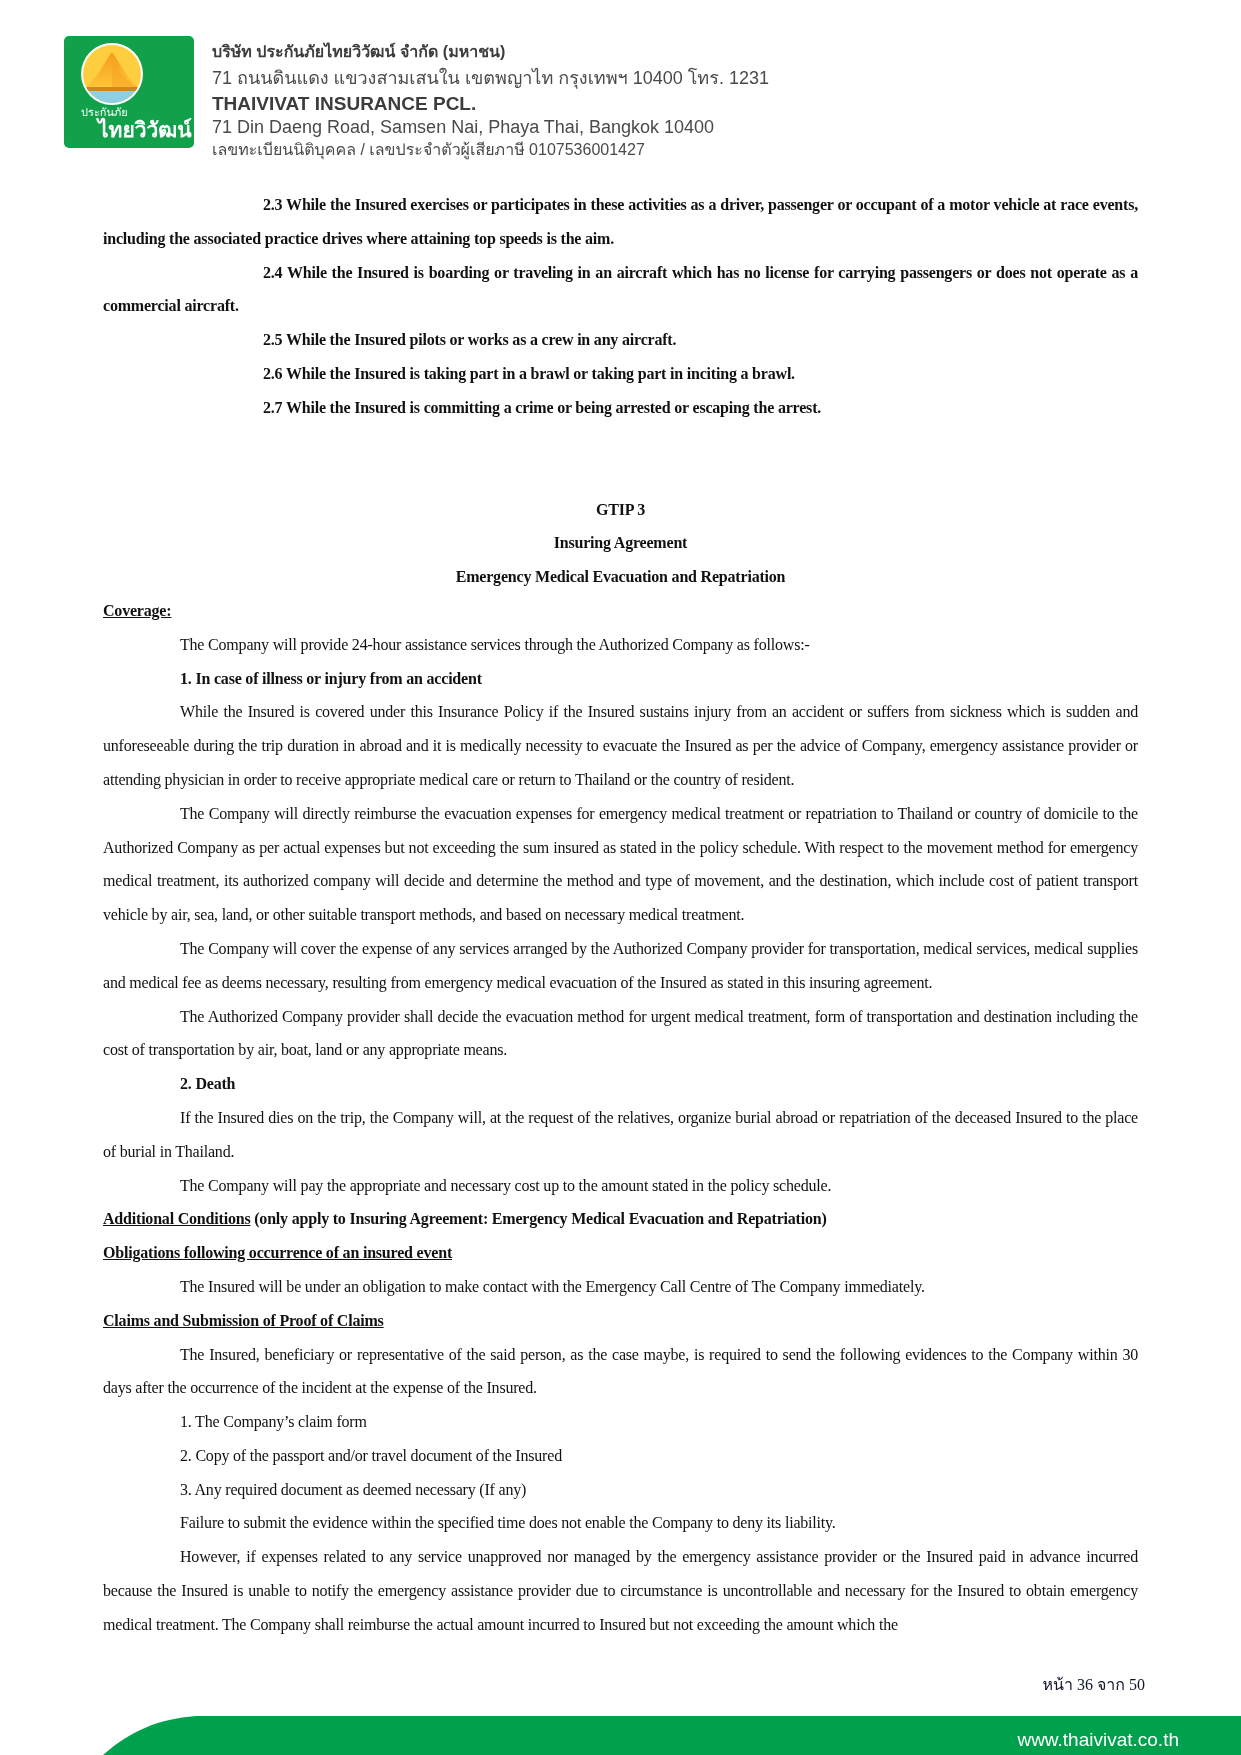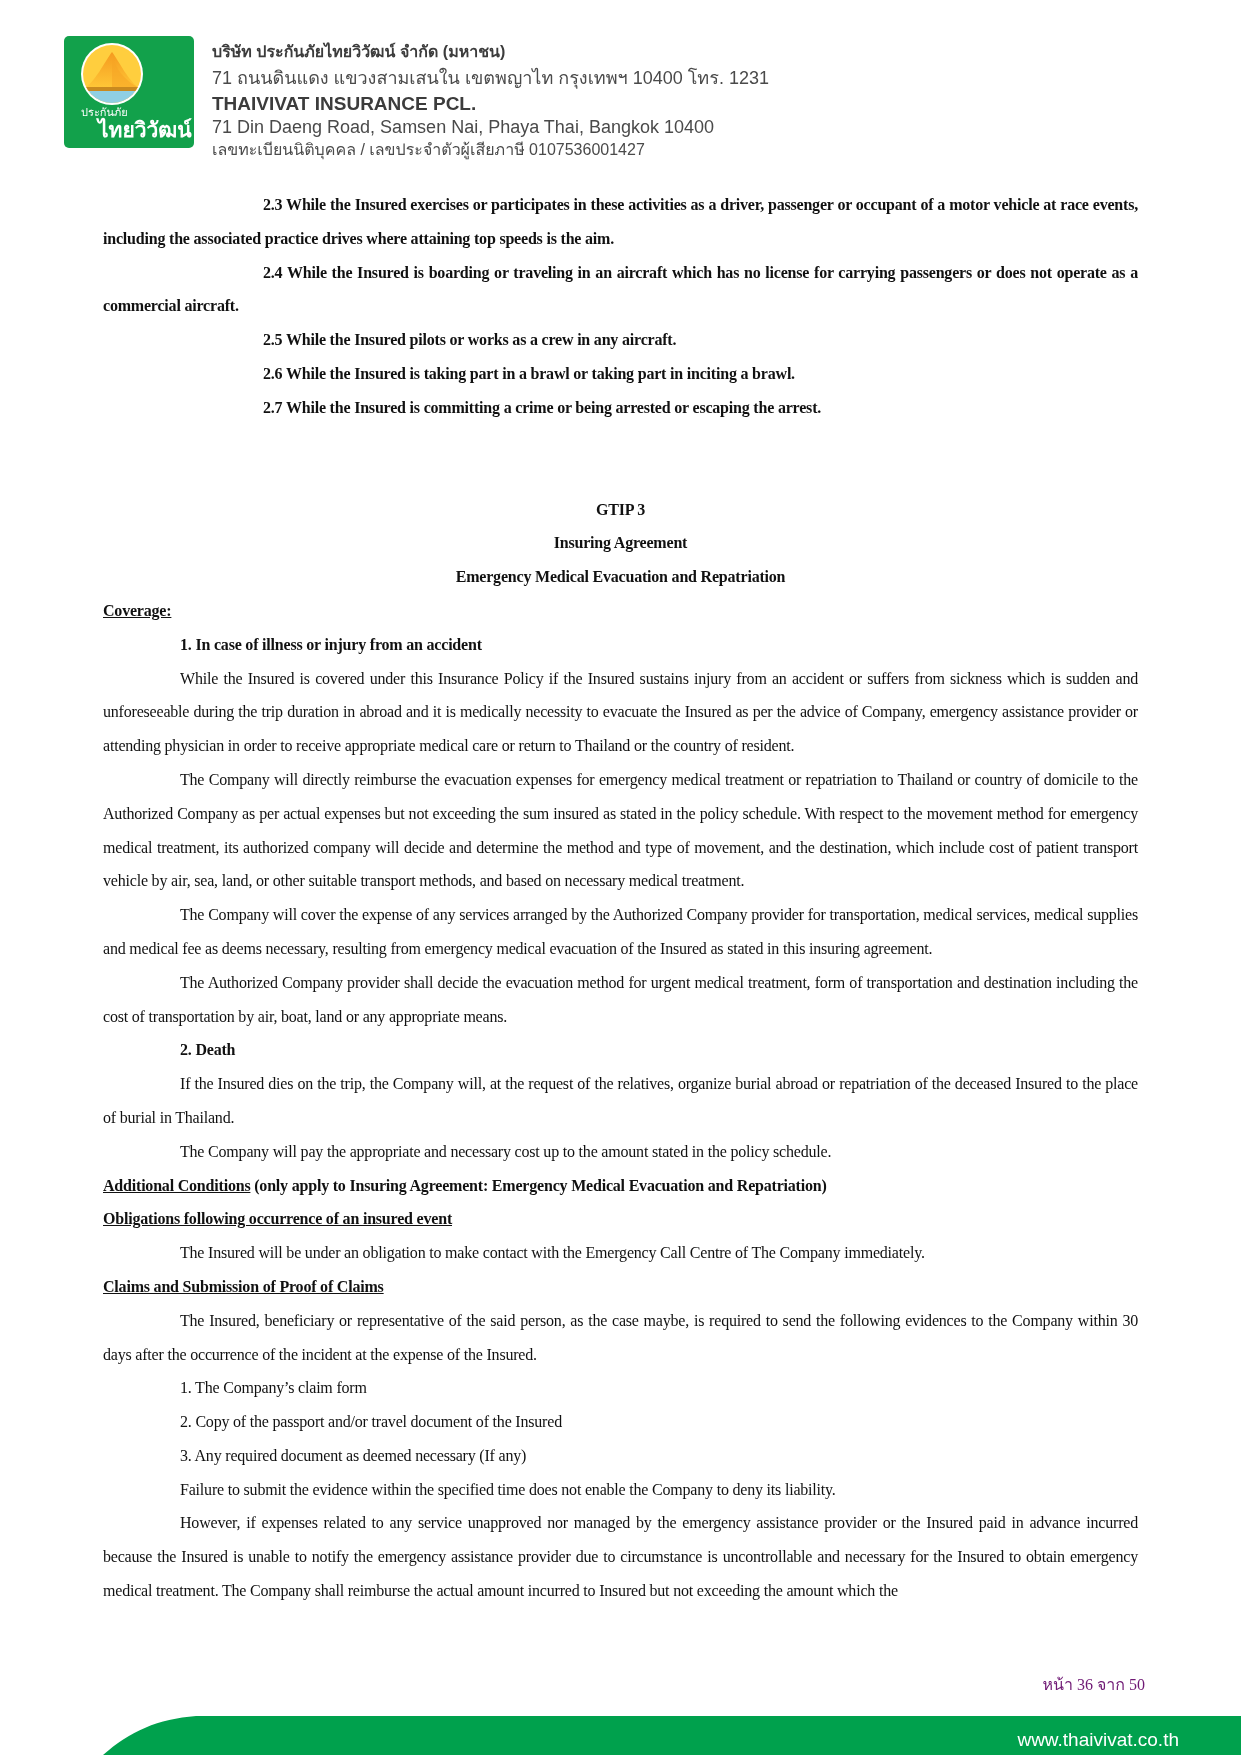--- a/index.html
+++ b/index.html
@@ -51,21 +51,21 @@
   .mixed-head .u { text-decoration: underline; }
   .para         { text-align: justify; text-indent: 77px; }
   .bold-para    { font-weight: bold; text-indent: 77px; }
   .list-item    { text-indent: 77px; }
 
   
   .page-num {
     position: absolute;
     right: 96px; top: 1672px;
     font-size: 16px;
-    color: #701a75;
+    color: #0f172a;
   }
   .footer-bar { position: absolute; left: 0; bottom: 0; width: 1241px; height: 39px; }
   .footer-bar svg { position: absolute; left: 0; top: 0; display: block; }
   .website {
     position: absolute;
     right: 62px; top: 0; height: 48px;
     display: flex; align-items: center;
     color: #ffffff;
     font-family: "Liberation Sans", sans-serif;
     font-size: 19px;
@@ -114,20 +114,21 @@
   <main class="doc-body">
       <p class="clause">2.3 While the Insured exercises or participates in these activities as a driver, passenger or occupant of a motor vehicle at race events, including the associated practice drives where attaining top speeds is the aim.</p>
       <p class="clause">2.4 While the Insured is boarding or traveling in an aircraft which has no license for carrying passengers or does not operate as a commercial aircraft.</p>
       <p class="clause">2.5 While the Insured pilots or works as a crew in any aircraft.</p>
       <p class="clause">2.6 While the Insured is taking part in a brawl or taking part in inciting a brawl.</p>
       <p class="clause">2.7 While the Insured is committing a crime or being arrested or escaping the arrest.</p>
       <p class="center-head gap-top">GTIP 3</p>
       <p class="center-head">Insuring Agreement</p>
       <p class="center-head">Emergency Medical Evacuation and Repatriation</p>
       <p class="u-head">Coverage:</p>
+      <p class="para">The Company will provide 24-hour assistance services through the Authorized Company as follows:-</p>
       <p class="bold-para">1. In case of illness or injury from an accident</p>
       <p class="para">While the Insured is covered under this Insurance Policy if the Insured sustains injury from an accident or suffers from sickness which is sudden and unforeseeable during the trip duration in abroad and it is medically necessity to evacuate the Insured as per the advice of Company, emergency assistance provider or attending physician in order to receive appropriate medical care or return to Thailand or the country of resident.</p>
       <p class="para">The Company will directly reimburse the evacuation expenses for emergency medical treatment or repatriation to Thailand or country of domicile to the Authorized Company as per actual expenses but not exceeding the sum insured as stated in the policy schedule. With respect to the movement method for emergency medical treatment, its authorized company will decide and determine the method and type of movement, and the destination, which include cost of patient transport vehicle by air, sea, land, or other suitable transport methods, and based on necessary medical treatment.</p>
       <p class="para">The Company will cover the expense of any services arranged by the Authorized Company provider for transportation, medical services, medical supplies and medical fee as deems necessary, resulting from emergency medical evacuation of the Insured as stated in this insuring agreement.</p>
       <p class="para">The Authorized Company provider shall decide the evacuation method for urgent medical treatment, form of transportation and destination including the cost of transportation by air, boat, land or any appropriate means.</p>
       <p class="bold-para">2. Death</p>
       <p class="para">If the Insured dies on the trip, the Company will, at the request of the relatives, organize burial abroad or repatriation of the deceased Insured to the place of burial in Thailand.</p>
       <p class="para">The Company will pay the appropriate and necessary cost up to the amount stated in the policy schedule.</p>
       <p class="mixed-head"><span class="u">Additional Conditions</span> (only apply to Insuring Agreement: Emergency Medical Evacuation and Repatriation)</p>
       <p class="u-head">Obligations following occurrence of an insured event</p>

